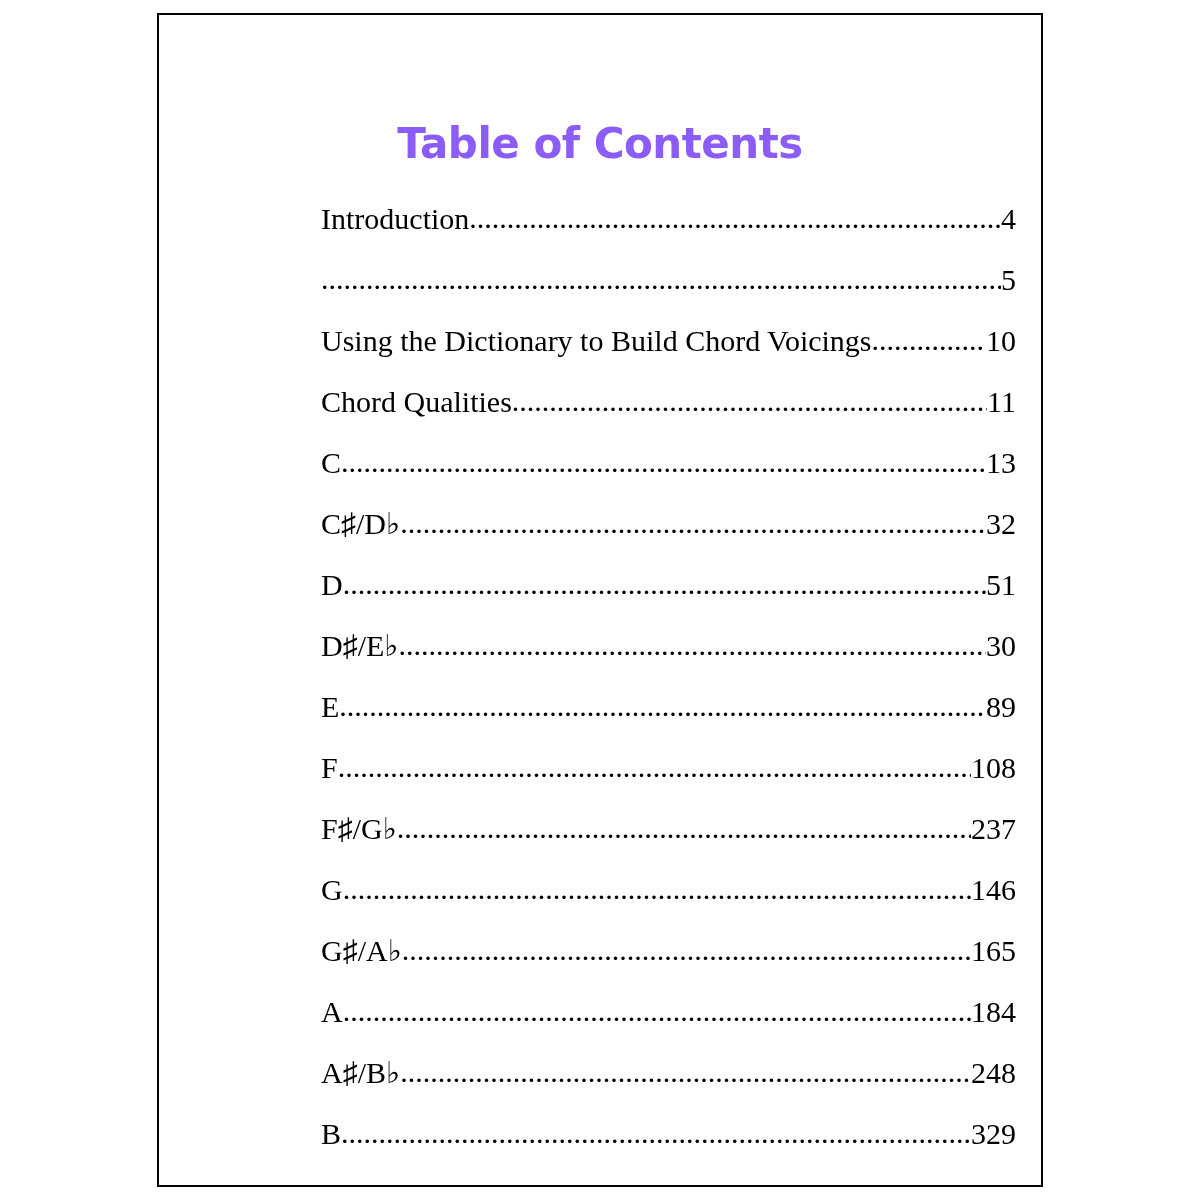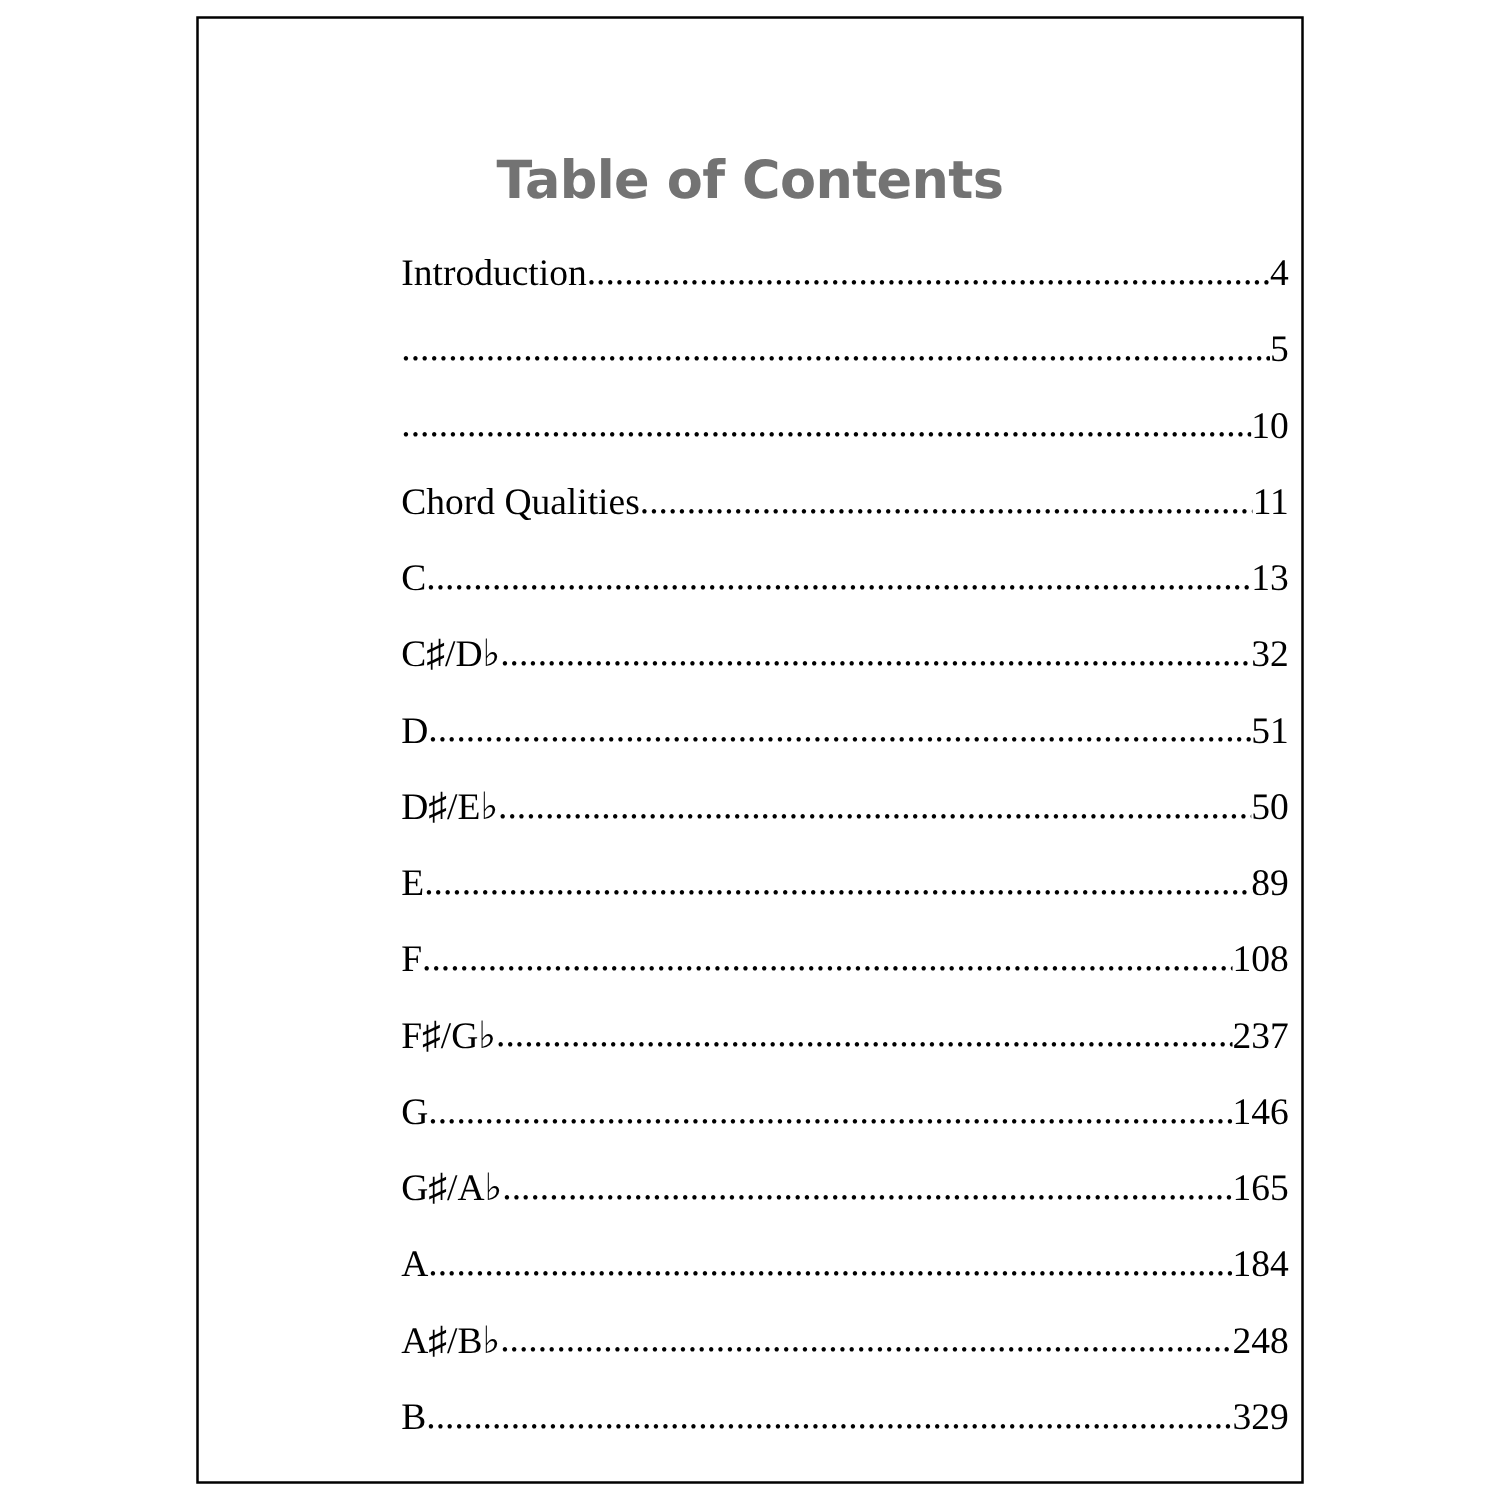--- a/index.html
+++ b/index.html
@@ -29,37 +29,37 @@
     top: 0;
     right: 0;
     bottom: 0;
     padding: 0;
   }
   .toc-title {
     font-family: "DejaVu Sans", sans-serif;
     font-weight: bold;
     font-size: 42px;
     text-align: center;
-    color: #737373;
+    color: #8b5cf6;
     margin-top: 104px;
     letter-spacing: -0.5px;
   }
   .toc-list {
     margin: 0;
     padding: 0;
     list-style: none;
     margin-top: 36px;
   }
   .toc-entry {
     display: flex;
     align-items: baseline;
     font-size: 30px;
     color: #000000;
     line-height: 1.0;
-    padding: 0 10px 0 162px;
+    padding: 0 25px 0 162px;
     margin-bottom: 31px;
     white-space: nowrap;
   }
   .toc-label {
     flex: 0 0 auto;
   }
   .toc-dots {
     flex: 1 1 auto;
     overflow: hidden;
     white-space: nowrap;
@@ -86,20 +86,21 @@
         <span class="toc-dots">......................................................................................................</span>
         <span class="toc-page">4</span>
       </li>
 
       <li class="toc-entry">
         <span class="toc-dots">......................................................................................................</span>
         <span class="toc-page">5</span>
       </li>
 
       <li class="toc-entry">
+        <span class="toc-label">Using the Dictionary to Build Chord Voicings</span>
         <span class="toc-dots">......................................................................................................</span>
         <span class="toc-page">10</span>
       </li>
 
       <li class="toc-entry">
         <span class="toc-label">Chord  Qualities</span>
         <span class="toc-dots">......................................................................................................</span>
         <span class="toc-page">11</span>
       </li>
 
@@ -117,21 +118,21 @@
 
       <li class="toc-entry">
         <span class="toc-label">D</span>
         <span class="toc-dots">......................................................................................................</span>
         <span class="toc-page">51</span>
       </li>
 
       <li class="toc-entry">
         <span class="toc-label">D♯/E♭</span>
         <span class="toc-dots">......................................................................................................</span>
-        <span class="toc-page">50</span>
+        <span class="toc-page">30</span>
       </li>
 
       <li class="toc-entry">
         <span class="toc-label">E</span>
         <span class="toc-dots">......................................................................................................</span>
         <span class="toc-page">89</span>
       </li>
 
       <li class="toc-entry">
         <span class="toc-label">F</span>

